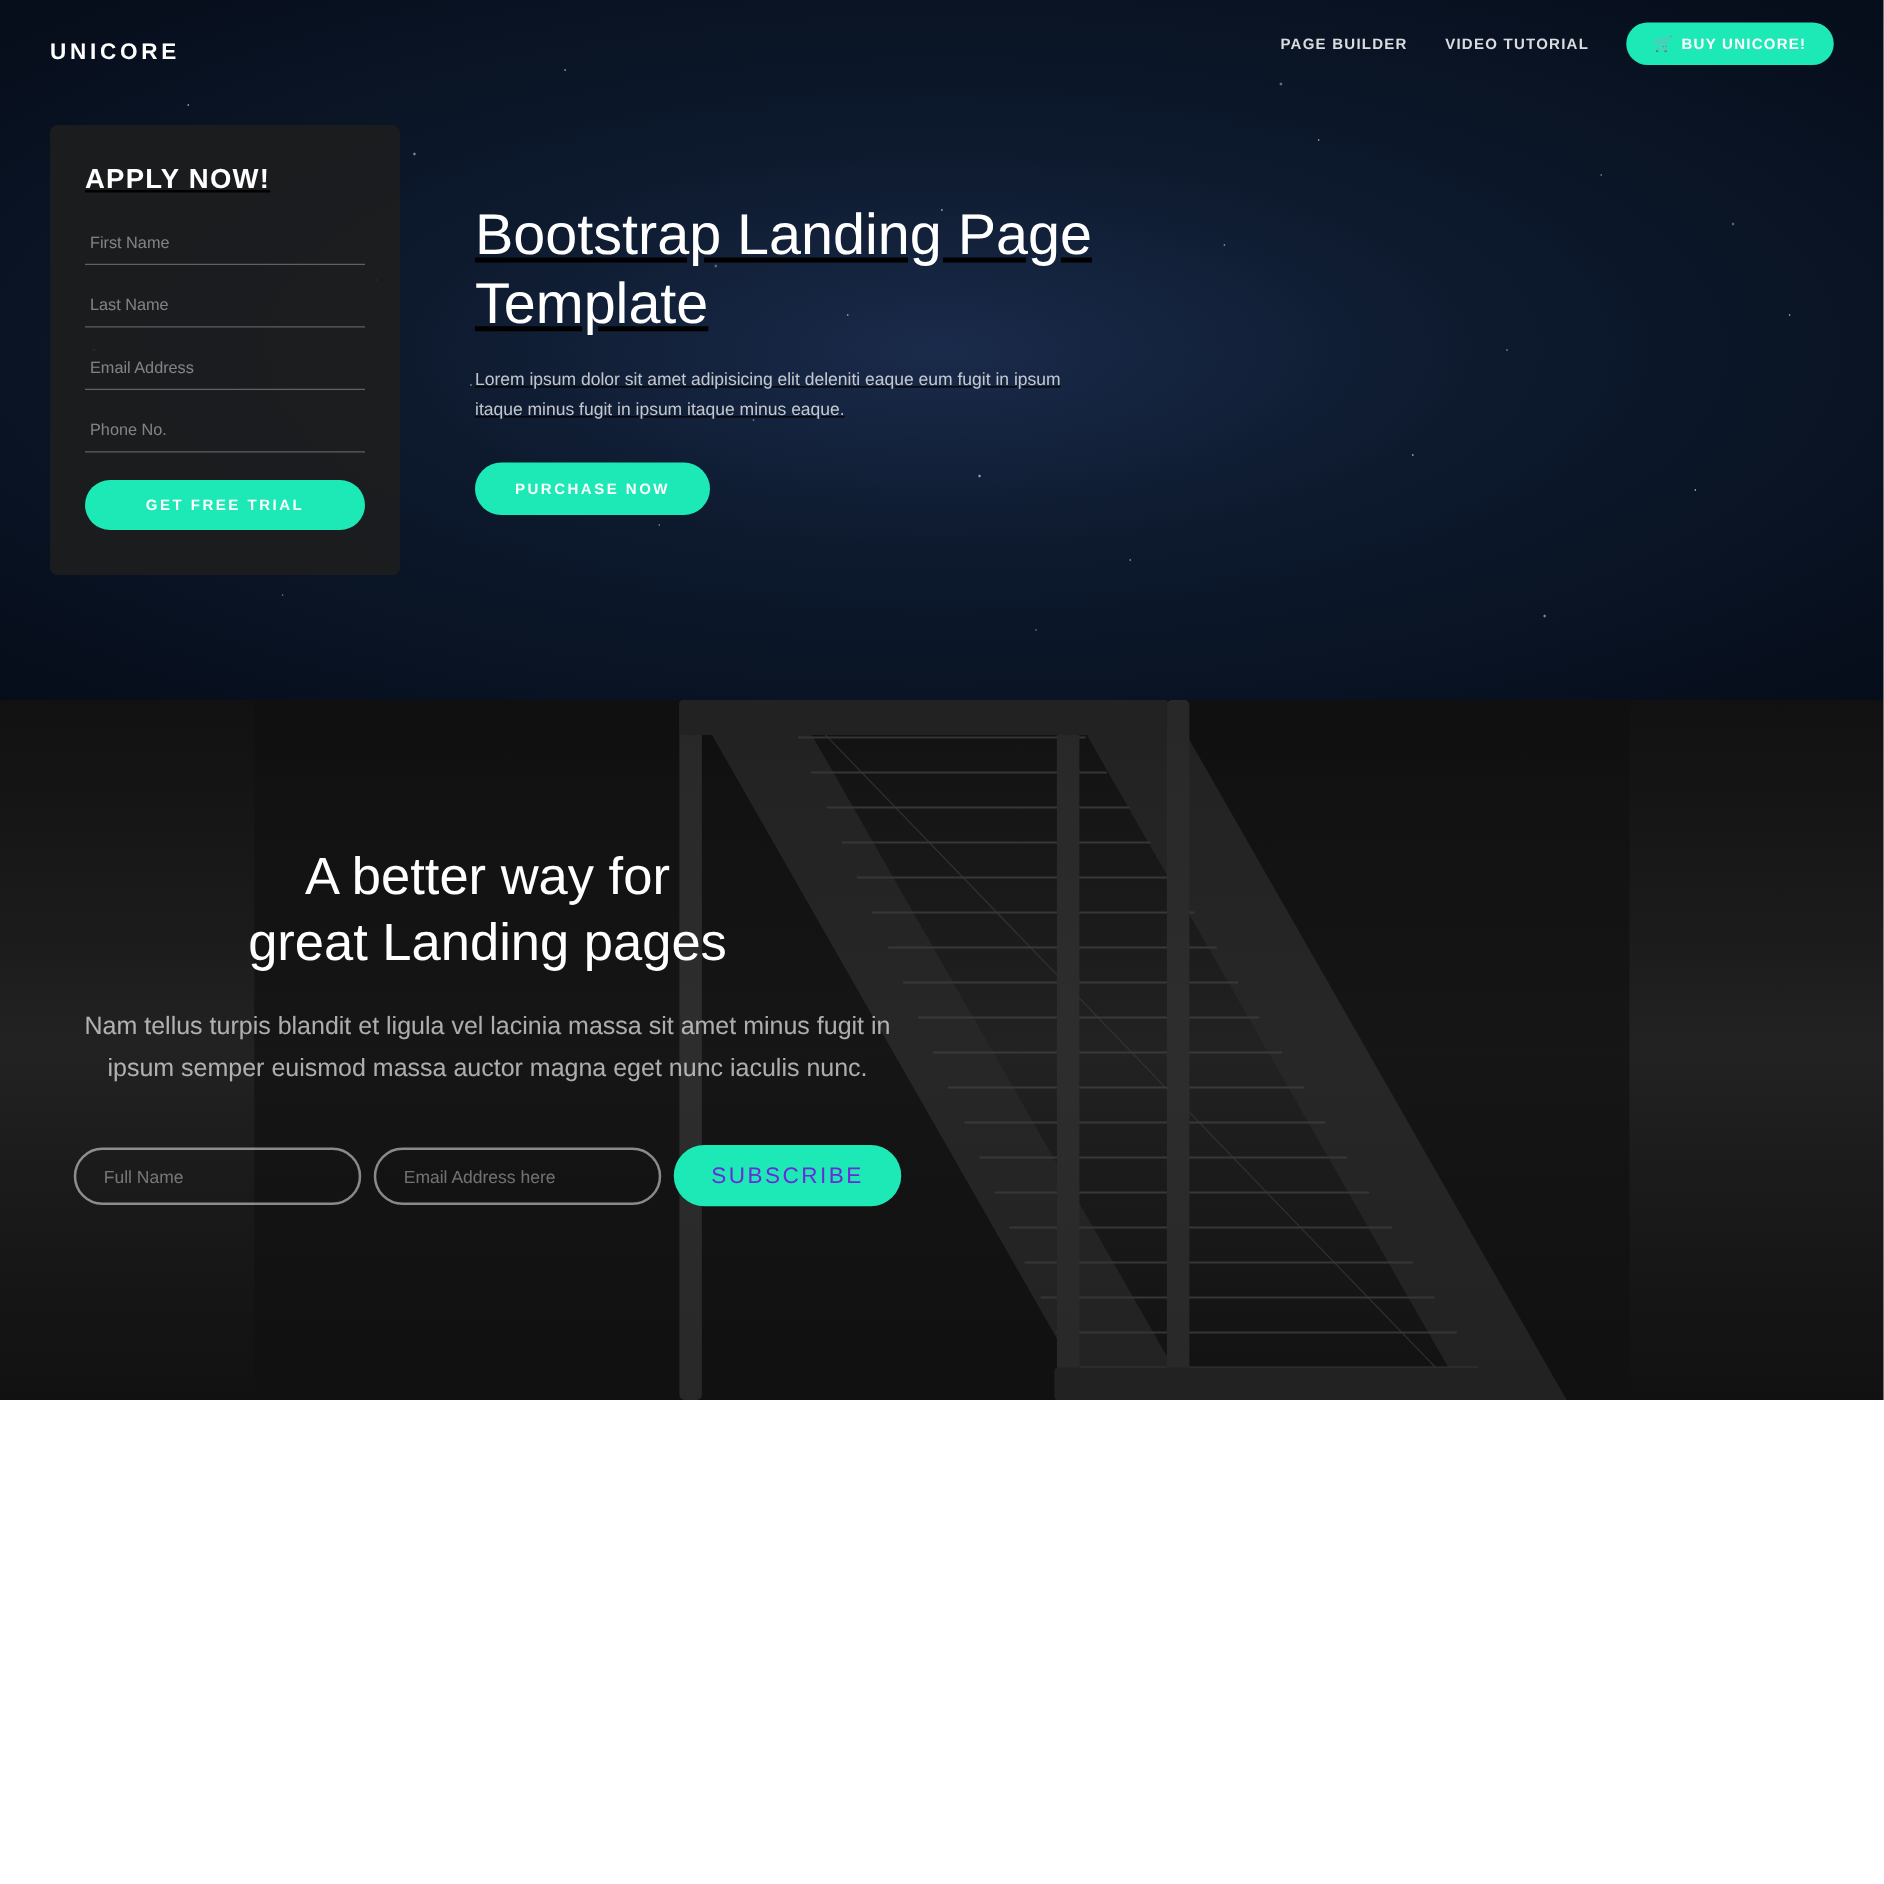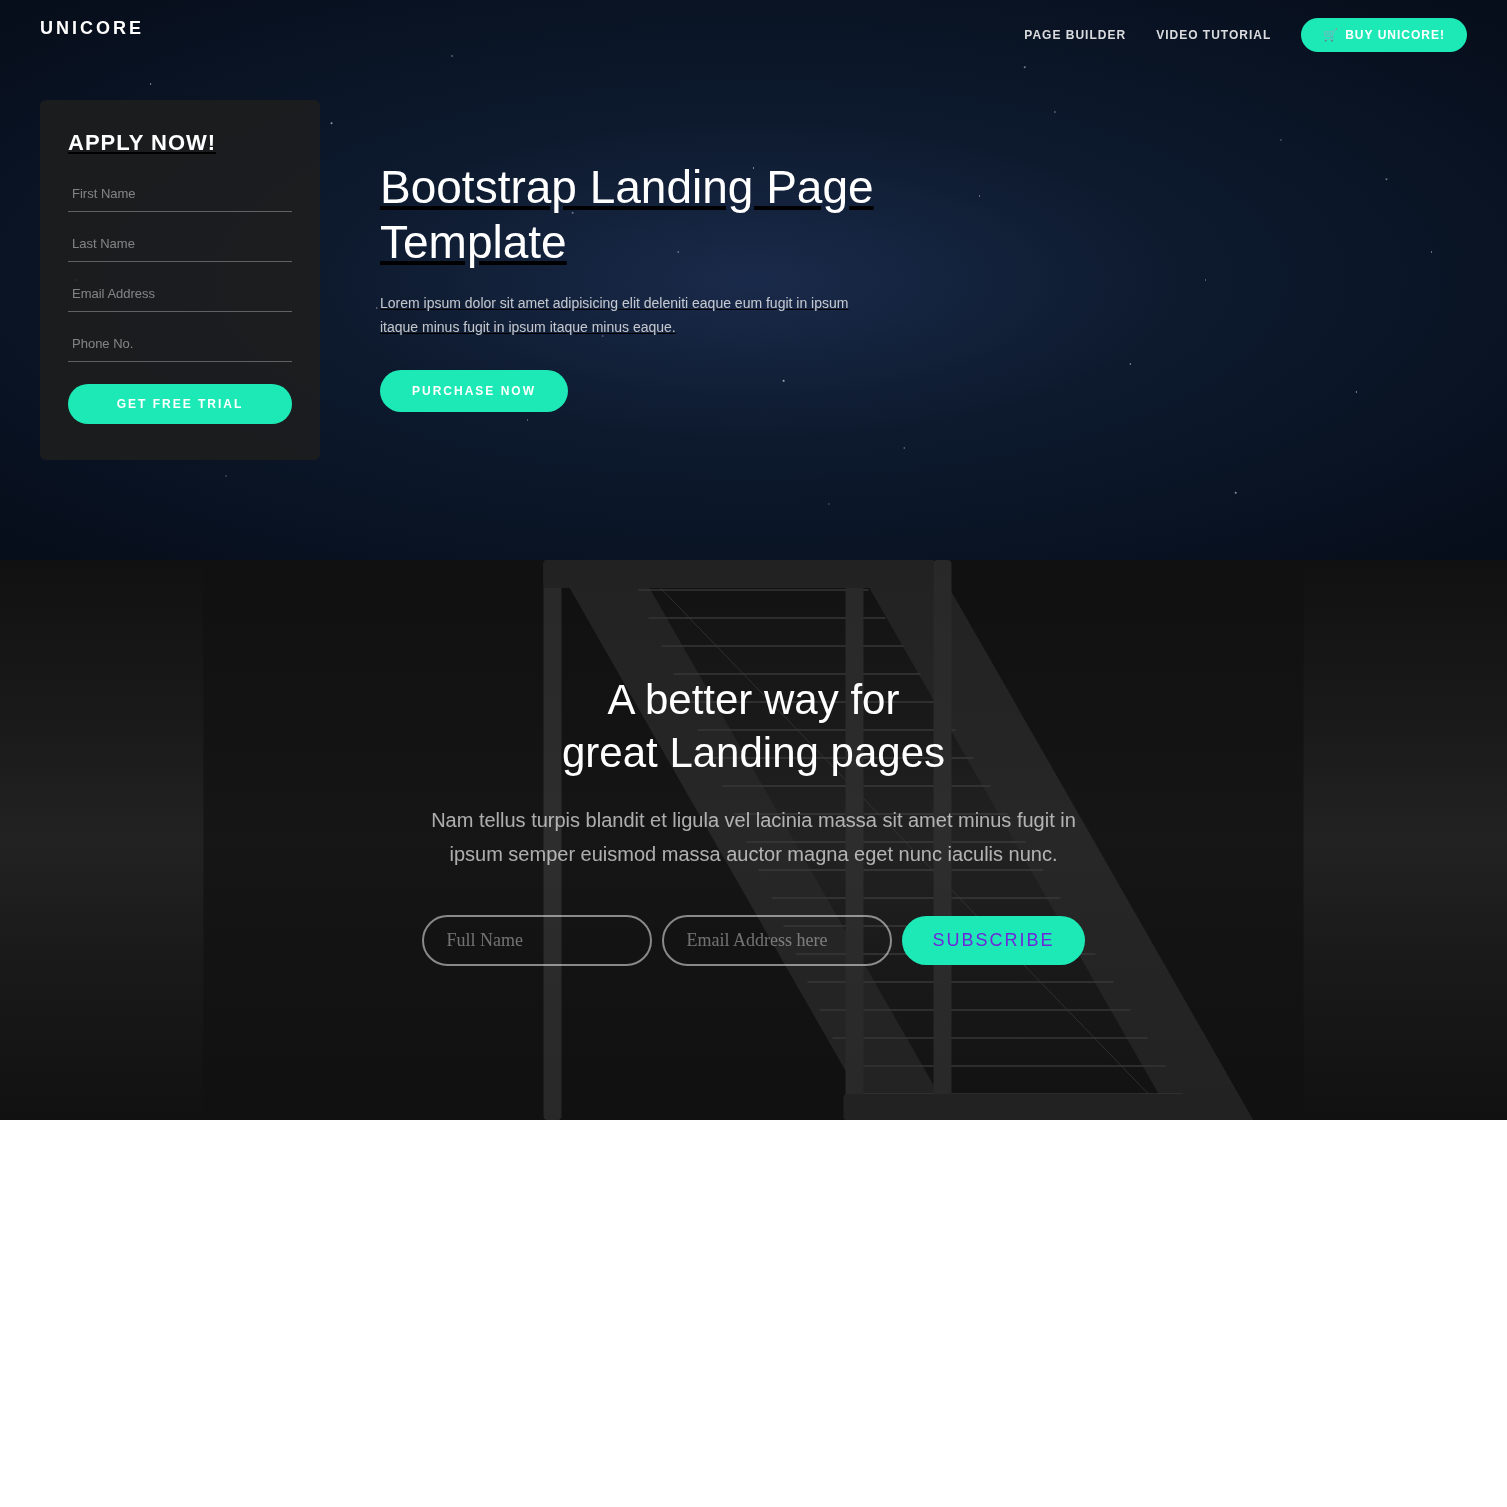--- a/index.html
+++ b/index.html
@@ -42,21 +42,21 @@
         radial-gradient(1.5px 1.5px at 68% 12%, rgba(255,255,255,0.6) 0%, transparent 100%),
         radial-gradient(1.5px 1.5px at 82% 88%, rgba(255,255,255,0.7) 0%, transparent 100%),
         radial-gradient(1.5px 1.5px at 92% 32%, rgba(255,255,255,0.5) 0%, transparent 100%);
     }
 
     
     .navbar {
       position: relative;
       z-index: 10;
       display: flex;
-      align-items: flex-start;
+      align-items: flex-end;
       justify-content: space-between;
       padding: 18px 40px;
     }
     .nav-brand {
       color: #fff;
       font-size: 18px;
       font-weight: 700;
       letter-spacing: 3px;
       text-transform: uppercase;
     }
@@ -179,21 +179,21 @@
     
     .section2 {
       position: relative;
       width: 100%;
       min-height: 560px;
       background:
         linear-gradient(to bottom, #111 0%, #1a1a1a 30%, #222 50%, #1a1a1a 70%, #111 100%);
       overflow: hidden;
       display: flex;
       flex-direction: column;
-      align-items: center;
+      align-items: flex-start;
       justify-content: center;
       padding: 60px 40px 100px;
     }
 
     
     .escalator-bg {
       position: absolute;
       inset: 0;
       display: flex;
       align-items: center;
@@ -233,25 +233,24 @@
       gap: 0;
       justify-content: center;
       flex-wrap: wrap;
       gap: 10px;
     }
     .sub-input {
       background: transparent;
       border: 2px solid rgba(255,255,255,0.5);
       border-radius: 30px;
       color: rgba(255,255,255,0.55);
-      font-size: 18px;
+      font-size: 14px;
       padding: 13px 22px;
       width: 230px;
       outline: none;
-      font-family: Liberation Serif, serif;
     }
     .sub-input::placeholder { color: rgba(255,255,255,0.4); }
     .sub-btn {
       background: #1de9b6;
       color: #6d28d9;
       border: none;
       border-radius: 30px;
       padding: 14px 30px;
       font-size: 18px;
       font-weight: 400;

